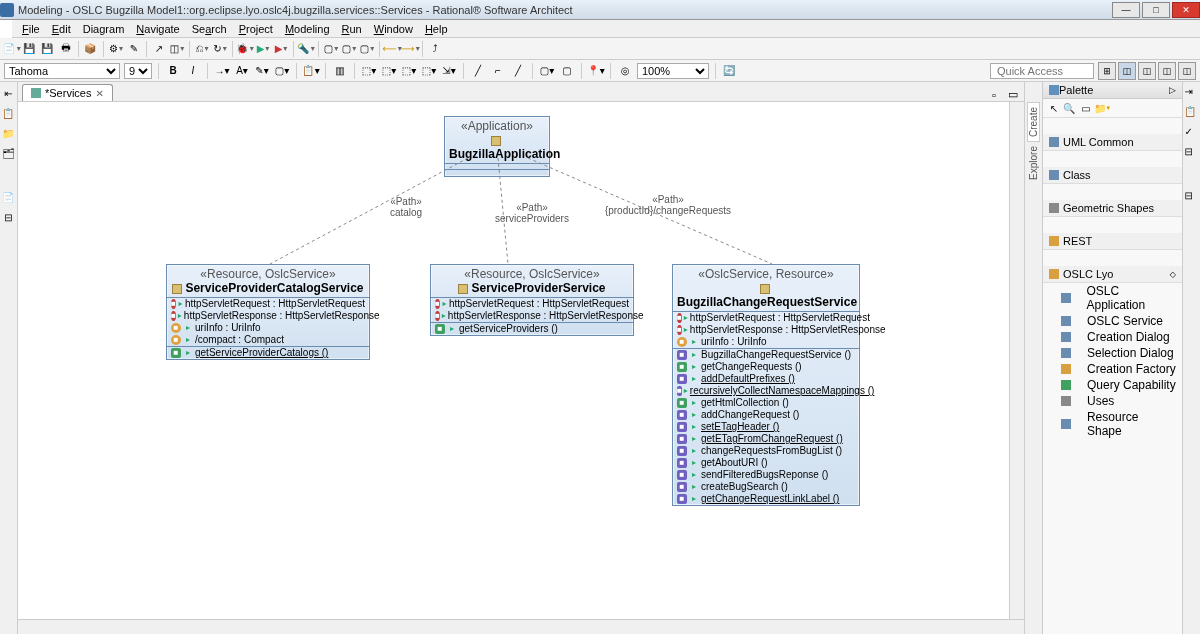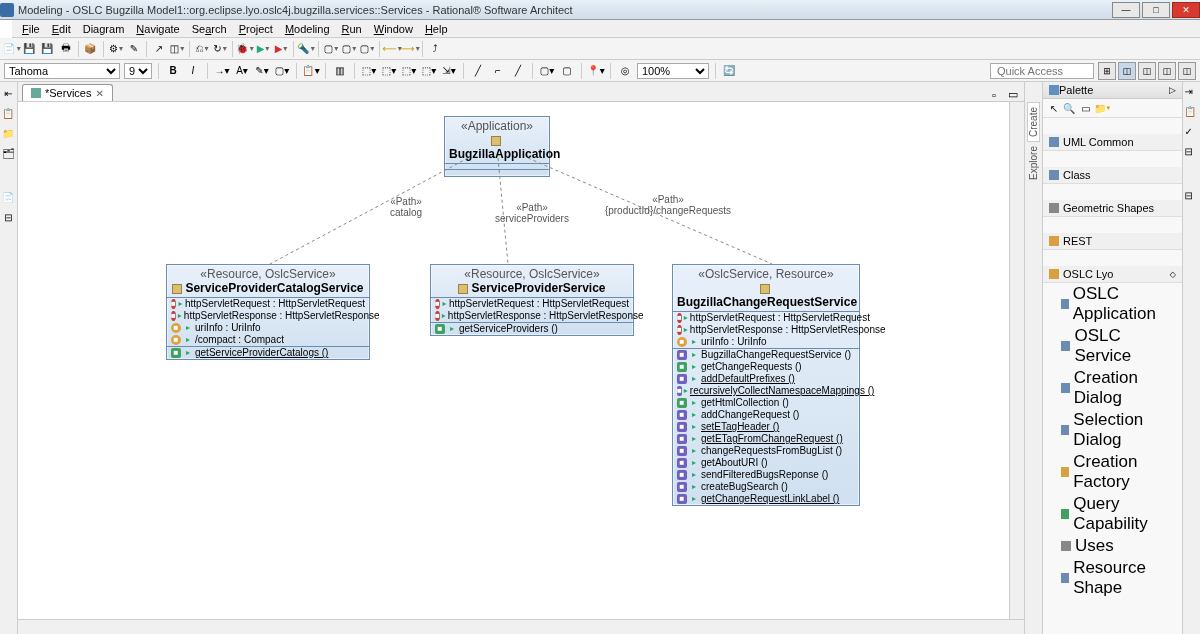--- a/index.html
+++ b/index.html
@@ -75,21 +75,21 @@
 .rightpanel { width: 158px; background: #f8f8f8; border-left: 1px solid #ccc; display: flex; }
 .rightpanel .explore-tab { width: 18px; background: #f0f0f0; border-right: 1px solid #ccc; display:flex; flex-direction:column; align-items:center; padding-top:20px;}
 .rightpanel .explore-tab .vtxt { writing-mode: vertical-lr; transform: rotate(180deg); font-size:10px; color:#555; cursor:pointer; padding:4px 0;}
 .palette { flex: 1; display: flex; flex-direction: column; }
 .palette-hdr { background: linear-gradient(#f0f0f0, #e0e0e0); padding: 2px 6px; border-bottom: 1px solid #ccc; display:flex; align-items:center; }
 .palette-hdr .picon { width:10px; height:10px; background:#6090c0;}
 .palette-tools { padding: 2px 4px; display:flex; gap:2px; border-bottom:1px solid #ddd;}
 .palette-tools .pt { width:14px; height:14px; cursor:pointer; font-size:10px; display:flex;align-items:center;justify-content:center;}
 .palette-group { padding: 2px 6px; border-bottom: 1px solid #ddd; cursor: pointer; font-size:11px; background:#f0f0f0; display:flex; align-items:center; gap:4px;margin-top:16px;}
 .palette-group .gicon { width:10px; height:10px; }
-.palette-item { padding: 1px 6px 1px 18px; font-size: 17px; cursor: pointer; display:flex; align-items:center; gap:4px;}
+.palette-item { padding: 1px 6px 1px 18px; font-size: 12px; cursor: pointer; display:flex; align-items:center; gap:16px;}
 .palette-item .iicon { width:10px; height:10px; display:inline-block;}
 .palette-spacer { flex: 1; }
 
 
 .farright { width: 18px; background: #f0f0f0; border-left: 1px solid #ccc; display:flex; flex-direction:column; align-items:center; padding-top:4px; gap:6px;}
 .farright .fb { width:14px; height:14px; cursor:pointer; font-size:10px;}
 </style>
 </head>
 <body>
 

